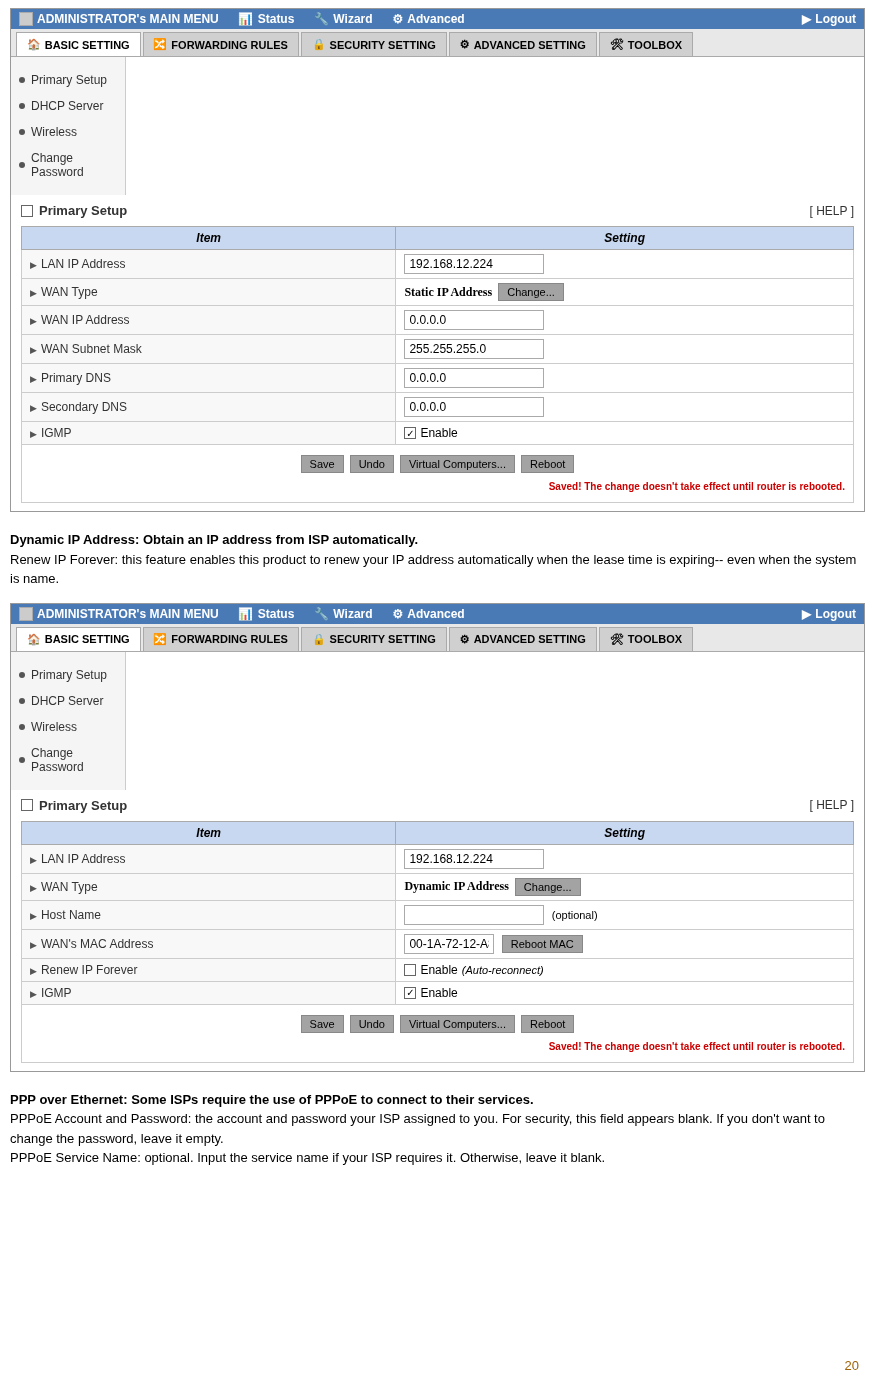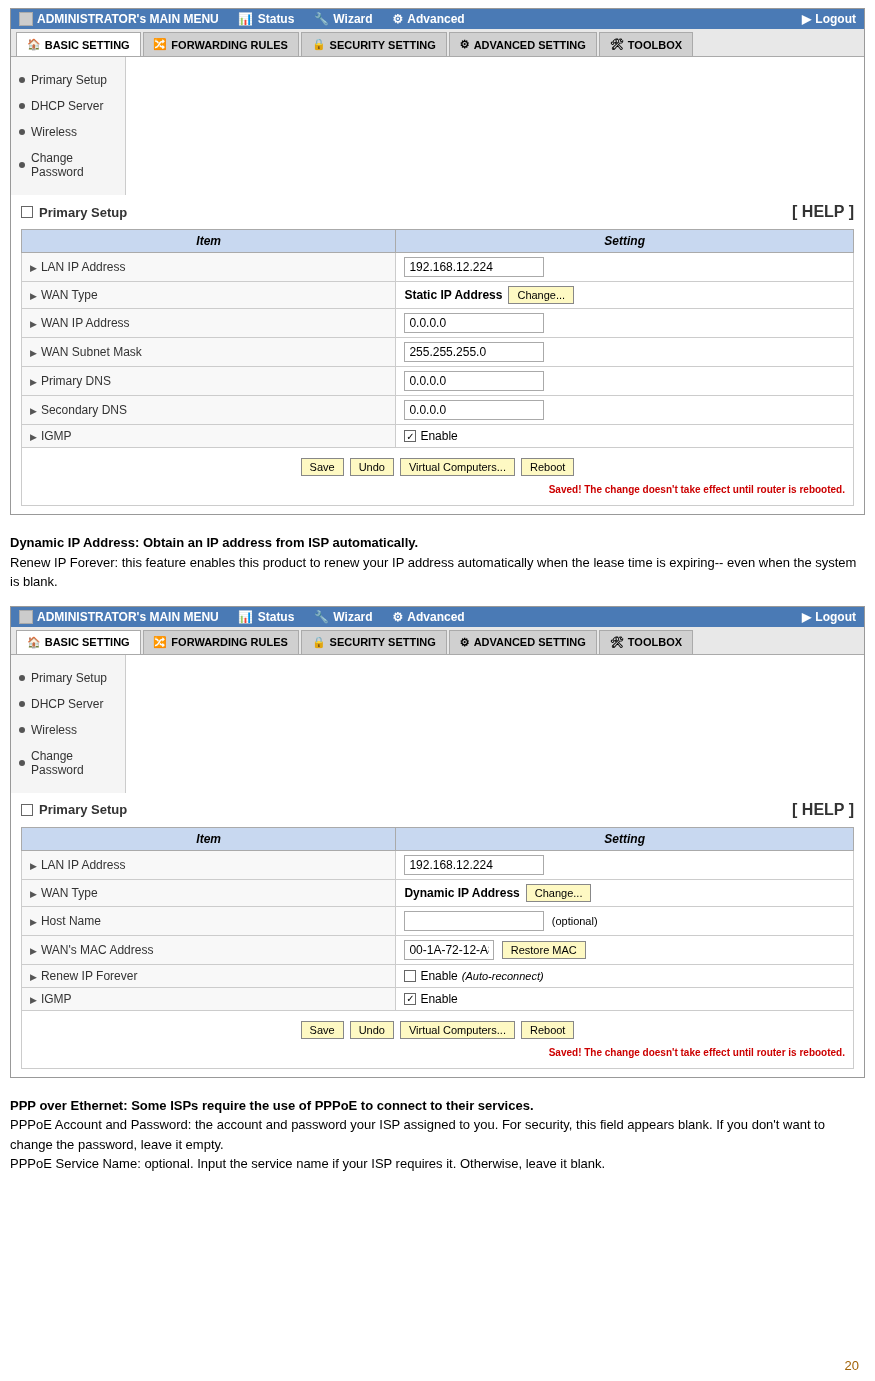--- a/index.html
+++ b/index.html
@@ -121,22 +121,22 @@
     .section-header .checkbox-icon {
       width: 12px;
       height: 12px;
       border: 1px solid #666;
       display: inline-block;
       background: #fff;
     }
     .help-link {
       margin-left: auto;
       color: #333;
-      font-size: 16px;
-      font-weight: bold;
+      font-size: 12px;
+      font-weight: normal;
       cursor: pointer;
       text-align: right;
     }
 
     .settings-table {
       width: 100%;
       border-collapse: collapse;
       font-size: 12px;
     }
     .settings-table th {
@@ -171,32 +171,33 @@
     }
     .text-input-sm {
       border: 1px solid #aaa;
       padding: 2px 4px;
       font-size: 12px;
       background: #fff;
       width: 90px;
     }
     .btn {
       border: 1px solid #888;
-      background: #fef9c3;
+      background: #a3a3a3;
       padding: 2px 8px;
       font-size: 11px;
       cursor: pointer;
     }
     .wan-type-cell {
       display: flex;
       align-items: center;
       gap: 6px;
     }
     .wan-type-label {
       font-weight: bold;
+      font-family: Liberation Serif, serif;
     }
     .igmp-cell {
       display: flex;
       align-items: center;
       gap: 4px;
     }
     .checkbox-checked {
       width: 12px;
       height: 12px;
       border: 1px solid #666;
@@ -444,21 +445,21 @@
         </tbody>
       </table>
     </div>
   </div>
 </div>
 
 <div class="text-section">
   <p>
     <span class="heading">Dynamic IP Address: Obtain an IP address from ISP automatically.</span>
   </p>
-  <p>Renew IP Forever: this feature enables this product to renew your IP address automatically when the lease time is expiring-- even when the system is blank.</p>
+  <p>Renew IP Forever: this feature enables this product to renew your IP address automatically when the lease time is expiring-- even when the system is name.</p>
 </div>
 
 <div class="router-panel">
 
   <div class="top-menubar">
     <div class="menu-item">
       <div class="icon-box"></div>
       <span>ADMINISTRATOR's MAIN MENU</span>
     </div>
     <div class="menu-item">
@@ -581,21 +582,21 @@
 
           <tr>
             <td class="label-col">
               <div class="row-label">
                 <span class="tri-right"></span>
                 <span>WAN's MAC Address</span>
               </div>
             </td>
             <td>
               <input class="text-input-sm" type="text" value="00-1A-72-12-A8-89" style="">
-              <button class="btn" style="margin-left:4px;">Restore MAC</button>
+              <button class="btn" style="margin-left:4px;">Reboot MAC</button>
             </td>
           </tr>
 
           <tr>
             <td class="label-col">
               <div class="row-label">
                 <span class="tri-right"></span>
                 <span>Renew IP Forever</span>
               </div>
             </td>

